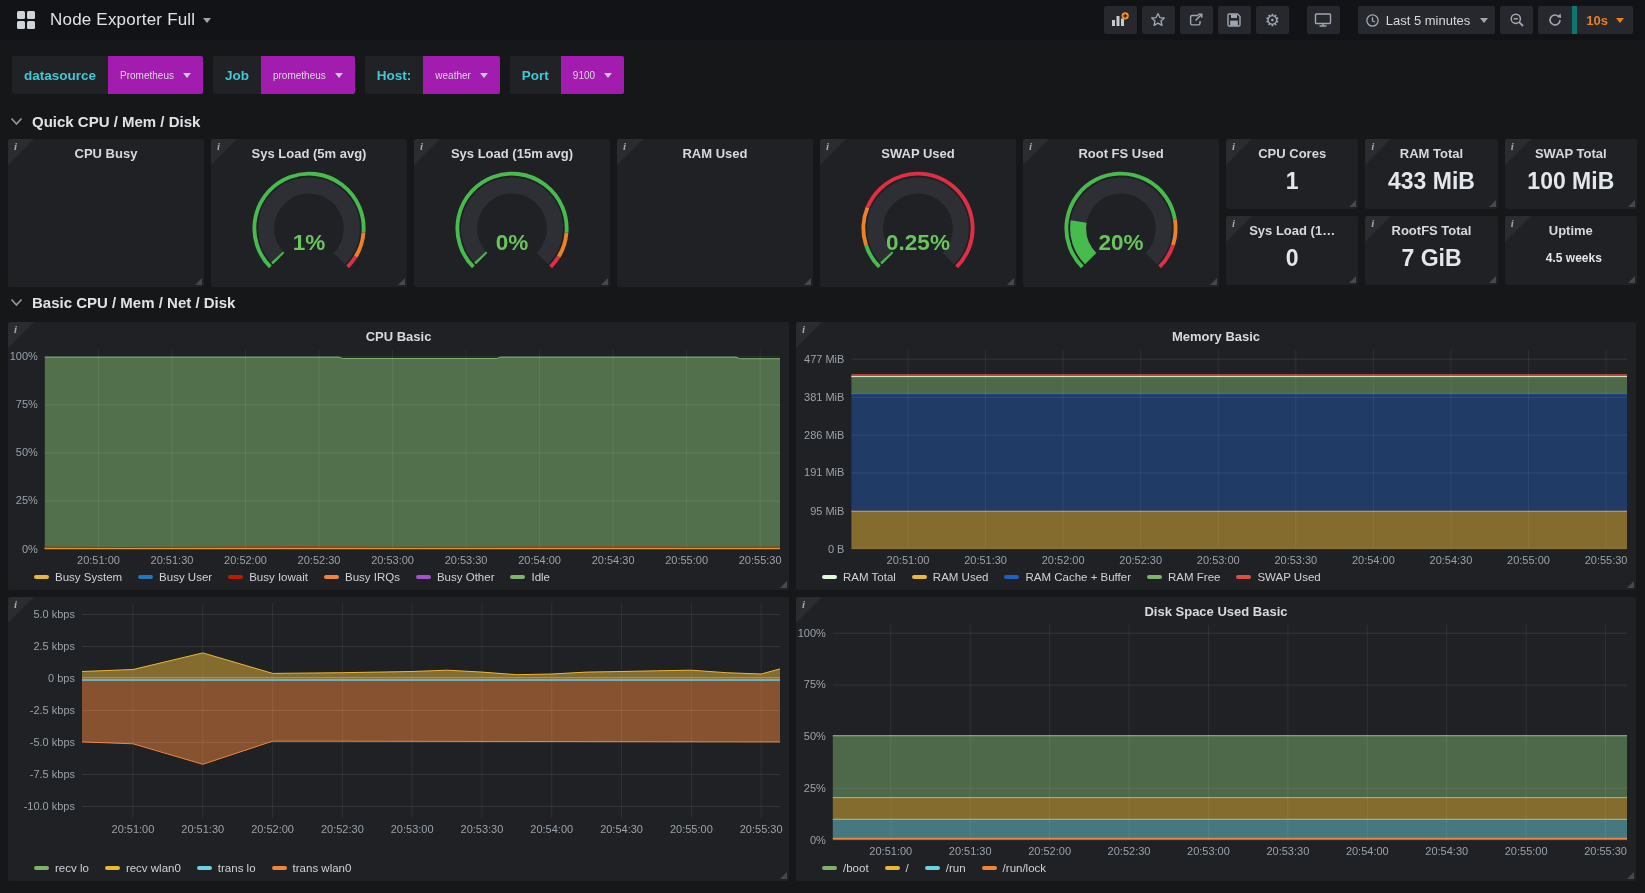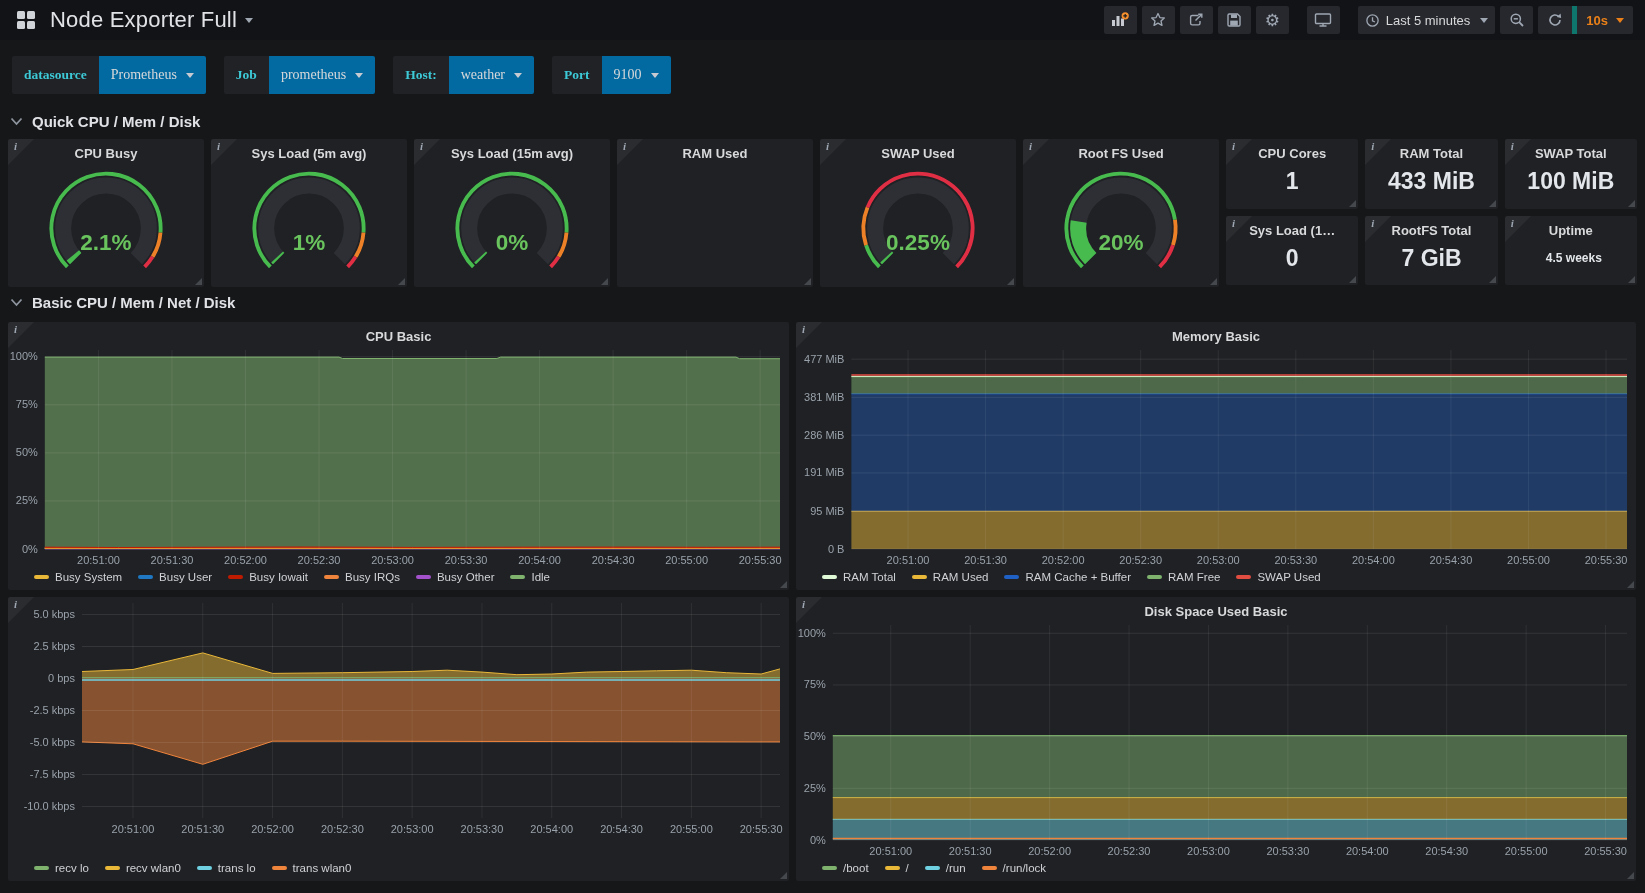--- a/index.html
+++ b/index.html
@@ -2,41 +2,41 @@
 <html><head>
 <meta charset="utf-8">
 <style>
   html,body{margin:0;padding:0;background:#0d0e10;}
   *{box-sizing:border-box;}
   .screen{position:relative;width:1645px;height:893px;background:#161719;overflow:hidden;
     font-family:"Liberation Sans",sans-serif;color:#d8d9da;}
   
   .navbar{display:flex;align-items:center;height:40px;padding:0 12px;background:#121316;}
   .logo{display:flex;align-items:center;margin:0 14px 0 4px;}
-  .dash-title{font-size:22px;color:#e0e2e6;letter-spacing:.2px;}
+  .dash-title{font-size:17px;color:#e0e2e6;letter-spacing:.2px;}
   .caret{display:inline-block;width:0;height:0;border-left:4px solid transparent;border-right:4px solid transparent;
     border-top:5px solid #9fa7b3;margin-left:8px;}
   .nav-right{margin-left:auto;display:flex;align-items:center;gap:5px;}
   .nav-btn{display:flex;align-items:center;justify-content:center;height:28px;min-width:33px;padding:0 7px;
     background:#26282d;border-radius:2px;color:#9fa7b3;cursor:pointer;font-size:13px;}
   .nav-gap{width:8px;}
   .timepicker{gap:6px;color:#d8d9da;}
   .timepicker .caret{margin-left:4px;}
   .combo{display:flex;align-items:center;height:28px;background:#26282d;border-radius:2px;}
   .combo .part{display:flex;align-items:center;padding:0 9px;height:100%;}
   .combo .part + .part{border-left:5px solid #0f766e;}
   .interval-label{color:#eb8019;font-weight:bold;font-size:13px;}
   .interval-caret{border-top-color:#eb8019;}
   svg.icon{display:block;}
   .gear-glyph{font-size:17px;line-height:1;}
   
-  .submenu{display:flex;gap:18px;padding:16px 12px 10px 12px;font-family:Liberation Serif, serif;}
+  .submenu{display:flex;gap:10px;padding:16px 12px 10px 12px;}
   .var-chip{display:flex;height:38px;border-radius:2px;overflow:hidden;cursor:pointer;}
   .var-label{display:flex;align-items:center;padding:0 12px;background:#202226;color:#3dc9d6;font-size:13.5px;font-weight:bold;}
-  .var-value{display:flex;align-items:center;gap:9px;padding:0 12px;background:#0369a1;color:#d8d9da;font-size:14px;}
+  .var-value{display:flex;align-items:center;gap:9px;padding:0 12px;background:#a21caf;color:#d8d9da;font-size:10px;}
   .var-value .caret{border-top-color:#c7cbd1;margin-left:0;}
   
   .section-header{display:flex;align-items:center;gap:9px;padding:9px 4px 7px 10px;cursor:pointer;}
   .section-header .title{font-size:15px;font-weight:bold;color:#e0e2e6;}
   
   .panel{position:relative;background:#1f2124;border-radius:2px;overflow:hidden;}
   .info-corner{position:absolute;top:0;left:0;width:0;height:0;
     border-top:26px solid rgba(255,255,255,0.05);border-right:26px solid transparent;cursor:pointer;}
   .info-i{position:absolute;top:1px;left:6px;font:italic bold 11px "Liberation Serif",serif;color:#9fa7b3;pointer-events:none;}
   .resize-corner{position:absolute;right:2px;bottom:2px;width:0;height:0;border-style:solid;
@@ -187,30 +187,20 @@
     <span class="title">Quick CPU / Mem / Disk</span>
   </div>
 
   <div class="quick-row">
     <div class="gauges" id="gauges">
         <div class="panel gauge-panel">
           <span class="info-corner"></span>
           <span class="info-i">i</span>
           <span class="resize-corner"></span>
           <div class="panel-title">CPU Busy</div>
-          <div class="gauge-box">
-            <svg viewBox="0 0 140 108" width="150" height="116" preserveAspectRatio="xMidYMid meet">
-              <path d="M 41.72 86.28 A 40 40 0 1 1 98.28 86.28" stroke="#2d2f34" stroke-width="15" fill="none"></path>
-              <path d="M 33.94 94.06 A 51 51 0 1 1 120.84 62.00" stroke="#48bb4f" stroke-width="3.6" fill="none"></path>
-              <path d="M 120.84 62.00 A 51 51 0 0 1 113.48 84.65" stroke="#ED8128" stroke-width="3.6" fill="none"></path>
-              <path d="M 113.48 84.65 A 51 51 0 0 1 106.06 94.06" stroke="#E02F44" stroke-width="3.6" fill="none"></path>
-              <path d="M 41.72 86.28 A 40 40 0 0 1 39.06 83.35" stroke="#48bb4f" stroke-width="15" fill="none"></path>
-              <text x="70" y="78" text-anchor="middle" font-size="21" font-weight="bold" fill="#6ac45e">2.1%</text>
-            </svg>
-          </div>
         </div>
         <div class="panel gauge-panel">
           <span class="info-corner"></span>
           <span class="info-i">i</span>
           <span class="resize-corner"></span>
           <div class="panel-title">Sys Load (5m avg)</div>
           <div class="gauge-box">
             <svg viewBox="0 0 140 108" width="150" height="116" preserveAspectRatio="xMidYMid meet">
               <path d="M 41.72 86.28 A 40 40 0 1 1 98.28 86.28" stroke="#2d2f34" stroke-width="15" fill="none"></path>
               <path d="M 33.94 94.06 A 51 51 0 1 1 120.84 62.00" stroke="#48bb4f" stroke-width="3.6" fill="none"></path>

